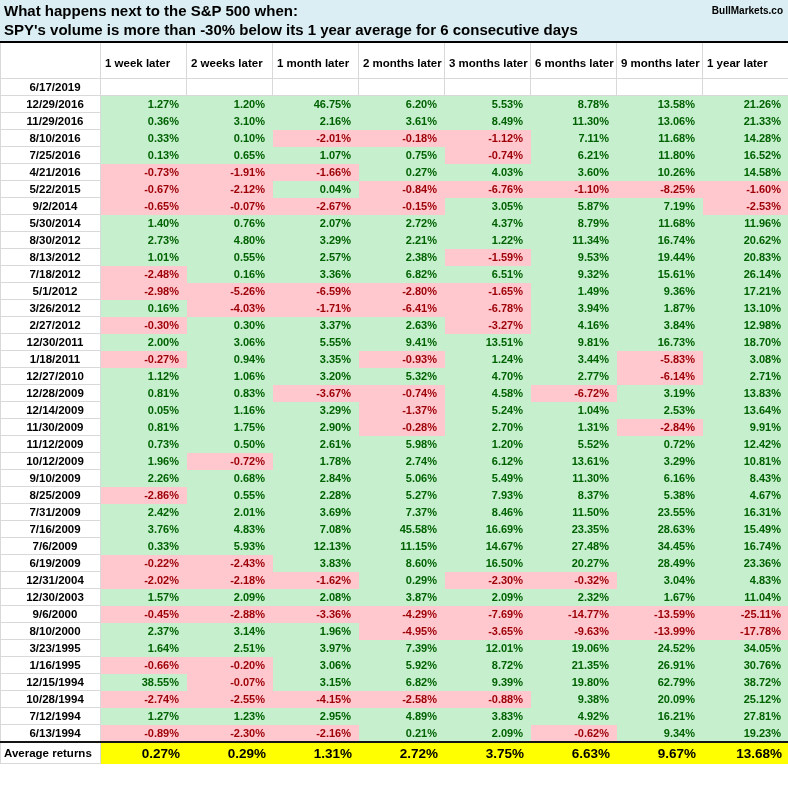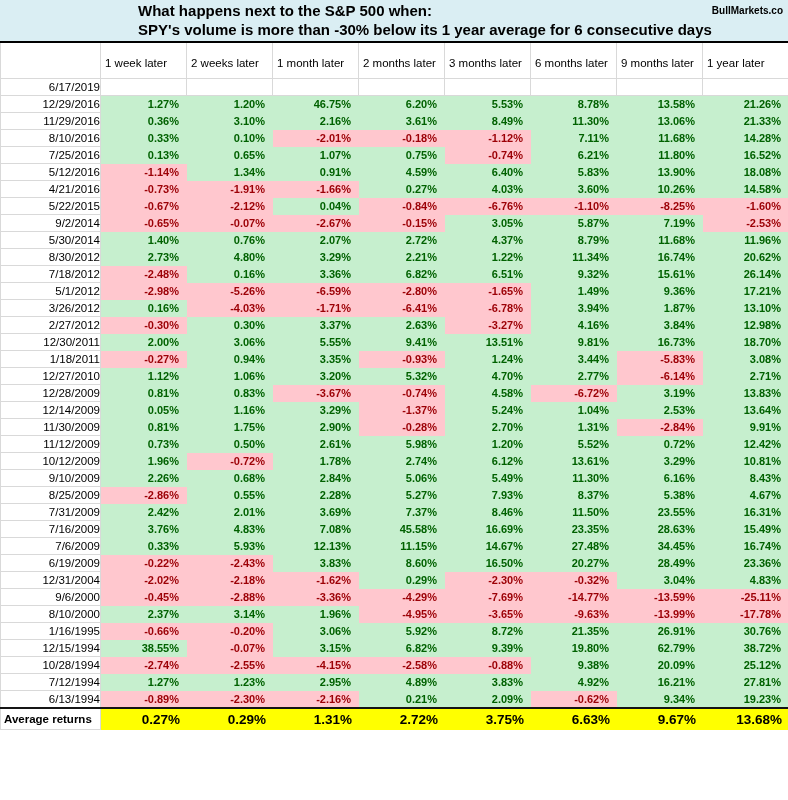--- a/index.html
+++ b/index.html
@@ -2,43 +2,43 @@
 <html><head>
 <meta charset="utf-8">
 <style>
   html,body { margin:0; padding:0; background:#ffffff; }
   body { width:788px; font-family:"Liberation Sans", sans-serif; color:#000; }
 
   
   .title-block {
     background:#daeef3;
     border-bottom:2px solid #000;
-    display:flex; justify-content:flex-end; align-items:flex-start;
+    display:flex; justify-content:space-between; align-items:flex-start;
     padding:2px 5px 3px 4px;
     height:36px;
   }
   .title-lines div {
     font-weight:bold; font-size:15px; line-height:18.5px; white-space:nowrap;
   }
   .brand { font-weight:bold; font-size:10px; line-height:18px; }
 
   
   table { border-collapse:collapse; table-layout:fixed; width:788px; }
   col.c-date { width:100px; }
   col.c-val  { width:86px; }
 
   th {
-    font-weight:normal; font-size:11.5px; text-align:left;
+    font-weight:bold; font-size:11.5px; text-align:left;
     vertical-align:bottom; padding:0 0 9px 4px; height:26px;
     background:#fff; border:1px solid #d9d9d9; border-top:none;
     white-space:nowrap; overflow:hidden;
   }
 
   td { height:16px; padding:0; border:1px solid #d9d9d9; white-space:nowrap; overflow:hidden; }
-  td.date { font-size:11.5px; text-align:right; padding-left:9px; background:#fff; }
+  td.date { font-size:11.5px; text-align:center; padding-left:9px; background:#fff;font-weight:bold; }
   td.val  { font-size:11px; font-weight:bold; text-align:right; padding-right:7px; }
   td.pos   { background:#c6efce; color:#006100; border-color:#c6efce; }
   td.neg   { background:#ffc7ce; color:#9c0006; border-color:#ffc7ce; }
   td.blank { background:#ffffff; }
 
   
   tfoot td { font-weight:bold; }
   tfoot td.yellow {
     background:#ffff00; border-color:#ffff00;
     font-size:13.5px; text-align:right; padding-right:6px; color:#000;
@@ -135,31 +135,20 @@
         <td class="val pos">0.13%</td>
         <td class="val pos">0.65%</td>
         <td class="val pos">1.07%</td>
         <td class="val pos">0.75%</td>
         <td class="val neg">-0.74%</td>
         <td class="val pos">6.21%</td>
         <td class="val pos">11.80%</td>
         <td class="val pos">16.52%</td>
       </tr>
       <tr>
-        <td class="date">5/12/2016</td>
-        <td class="val neg">-1.14%</td>
-        <td class="val pos">1.34%</td>
-        <td class="val pos">0.91%</td>
-        <td class="val pos">4.59%</td>
-        <td class="val pos">6.40%</td>
-        <td class="val pos">5.83%</td>
-        <td class="val pos">13.90%</td>
-        <td class="val pos">18.08%</td>
-      </tr>
-      <tr>
         <td class="date">4/21/2016</td>
         <td class="val neg">-0.73%</td>
         <td class="val neg">-1.91%</td>
         <td class="val neg">-1.66%</td>
         <td class="val pos">0.27%</td>
         <td class="val pos">4.03%</td>
         <td class="val pos">3.60%</td>
         <td class="val pos">10.26%</td>
         <td class="val pos">14.58%</td>
       </tr>
@@ -201,20 +190,31 @@
         <td class="val pos">2.73%</td>
         <td class="val pos">4.80%</td>
         <td class="val pos">3.29%</td>
         <td class="val pos">2.21%</td>
         <td class="val pos">1.22%</td>
         <td class="val pos">11.34%</td>
         <td class="val pos">16.74%</td>
         <td class="val pos">20.62%</td>
       </tr>
       <tr>
+        <td class="date">8/13/2012</td>
+        <td class="val pos">1.01%</td>
+        <td class="val pos">0.55%</td>
+        <td class="val pos">2.57%</td>
+        <td class="val pos">2.38%</td>
+        <td class="val neg">-1.59%</td>
+        <td class="val pos">9.53%</td>
+        <td class="val pos">19.44%</td>
+        <td class="val pos">20.83%</td>
+      </tr>
+      <tr>
         <td class="date">7/18/2012</td>
         <td class="val neg">-2.48%</td>
         <td class="val pos">0.16%</td>
         <td class="val pos">3.36%</td>
         <td class="val pos">6.82%</td>
         <td class="val pos">6.51%</td>
         <td class="val pos">9.32%</td>
         <td class="val pos">15.61%</td>
         <td class="val pos">26.14%</td>
       </tr>
@@ -410,40 +410,62 @@
         <td class="val neg">-2.02%</td>
         <td class="val neg">-2.18%</td>
         <td class="val neg">-1.62%</td>
         <td class="val pos">0.29%</td>
         <td class="val neg">-2.30%</td>
         <td class="val neg">-0.32%</td>
         <td class="val pos">3.04%</td>
         <td class="val pos">4.83%</td>
       </tr>
       <tr>
+        <td class="date">12/30/2003</td>
+        <td class="val pos">1.57%</td>
+        <td class="val pos">2.09%</td>
+        <td class="val pos">2.08%</td>
+        <td class="val pos">3.87%</td>
+        <td class="val pos">2.09%</td>
+        <td class="val pos">2.32%</td>
+        <td class="val pos">1.67%</td>
+        <td class="val pos">11.04%</td>
+      </tr>
+      <tr>
         <td class="date">9/6/2000</td>
         <td class="val neg">-0.45%</td>
         <td class="val neg">-2.88%</td>
         <td class="val neg">-3.36%</td>
         <td class="val neg">-4.29%</td>
         <td class="val neg">-7.69%</td>
         <td class="val neg">-14.77%</td>
         <td class="val neg">-13.59%</td>
         <td class="val neg">-25.11%</td>
       </tr>
       <tr>
         <td class="date">8/10/2000</td>
         <td class="val pos">2.37%</td>
         <td class="val pos">3.14%</td>
         <td class="val pos">1.96%</td>
         <td class="val neg">-4.95%</td>
         <td class="val neg">-3.65%</td>
         <td class="val neg">-9.63%</td>
         <td class="val neg">-13.99%</td>
         <td class="val neg">-17.78%</td>
+      </tr>
+      <tr>
+        <td class="date">3/23/1995</td>
+        <td class="val pos">1.64%</td>
+        <td class="val pos">2.51%</td>
+        <td class="val pos">3.97%</td>
+        <td class="val pos">7.39%</td>
+        <td class="val pos">12.01%</td>
+        <td class="val pos">19.06%</td>
+        <td class="val pos">24.52%</td>
+        <td class="val pos">34.05%</td>
       </tr>
       <tr>
         <td class="date">1/16/1995</td>
         <td class="val neg">-0.66%</td>
         <td class="val neg">-0.20%</td>
         <td class="val pos">3.06%</td>
         <td class="val pos">5.92%</td>
         <td class="val pos">8.72%</td>
         <td class="val pos">21.35%</td>
         <td class="val pos">26.91%</td>

